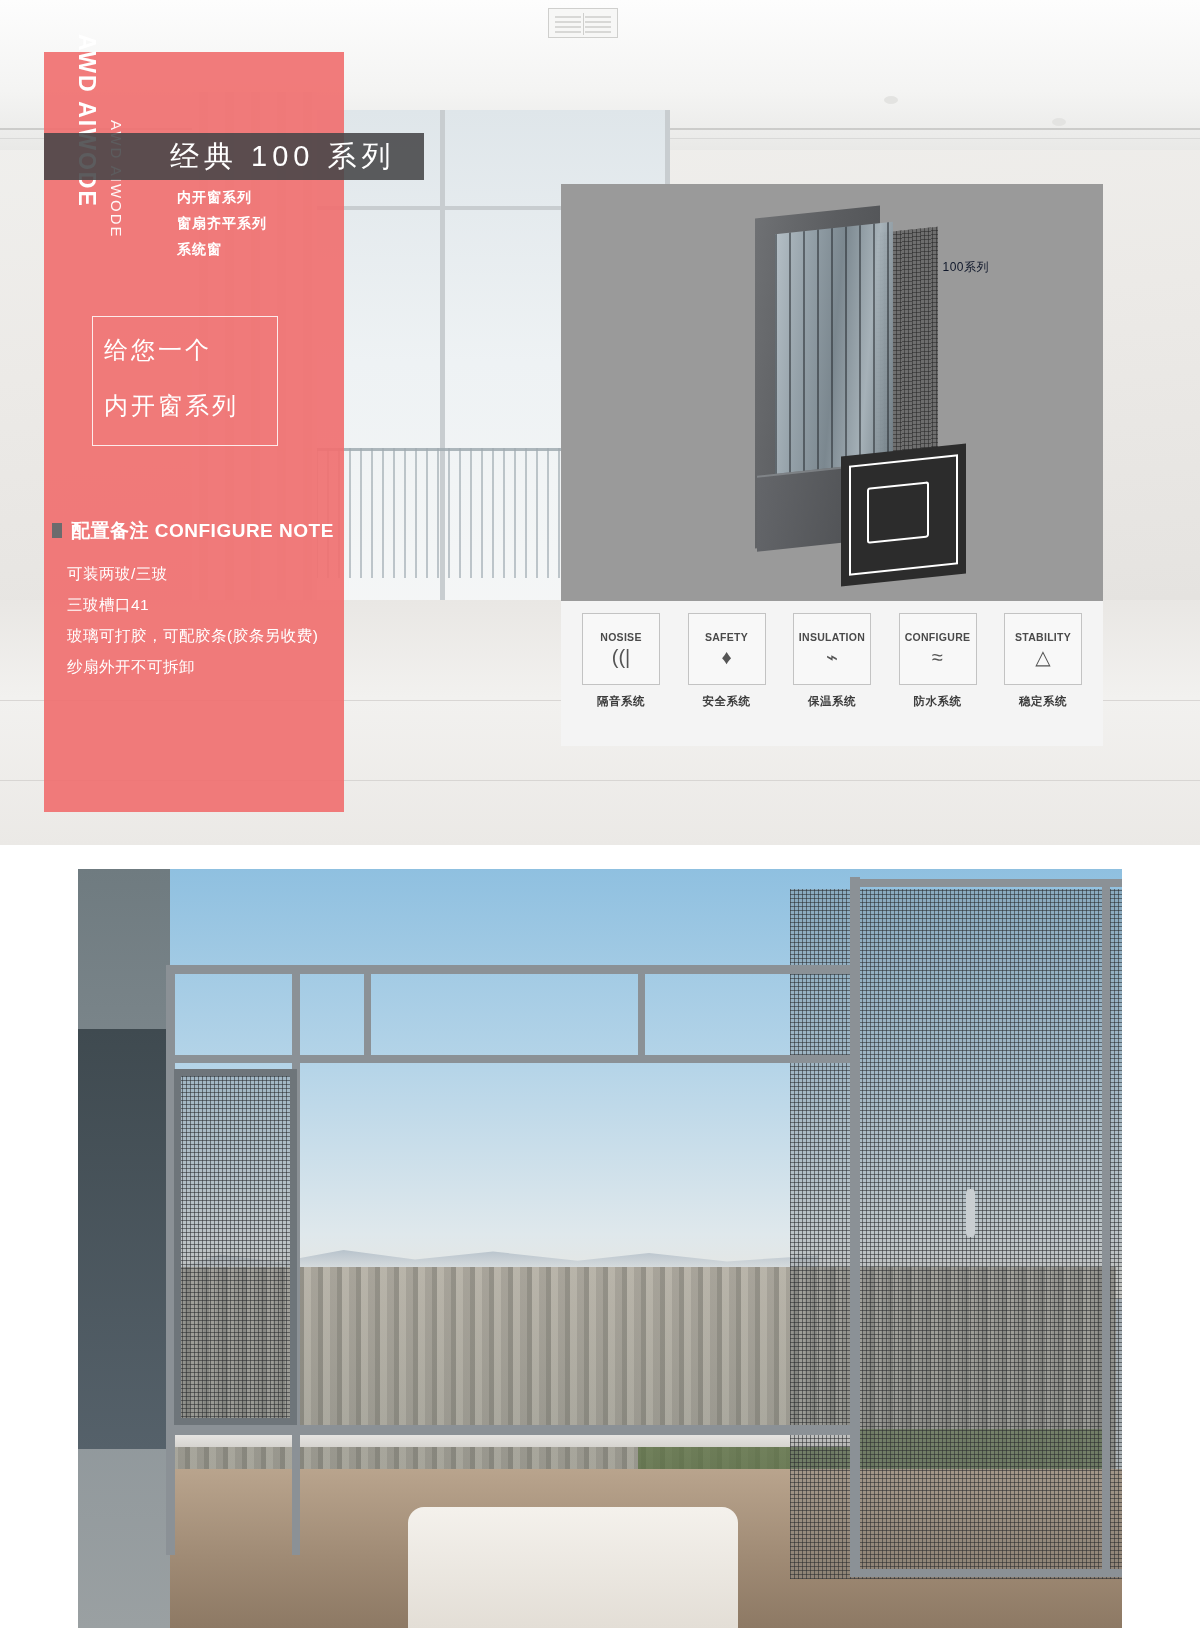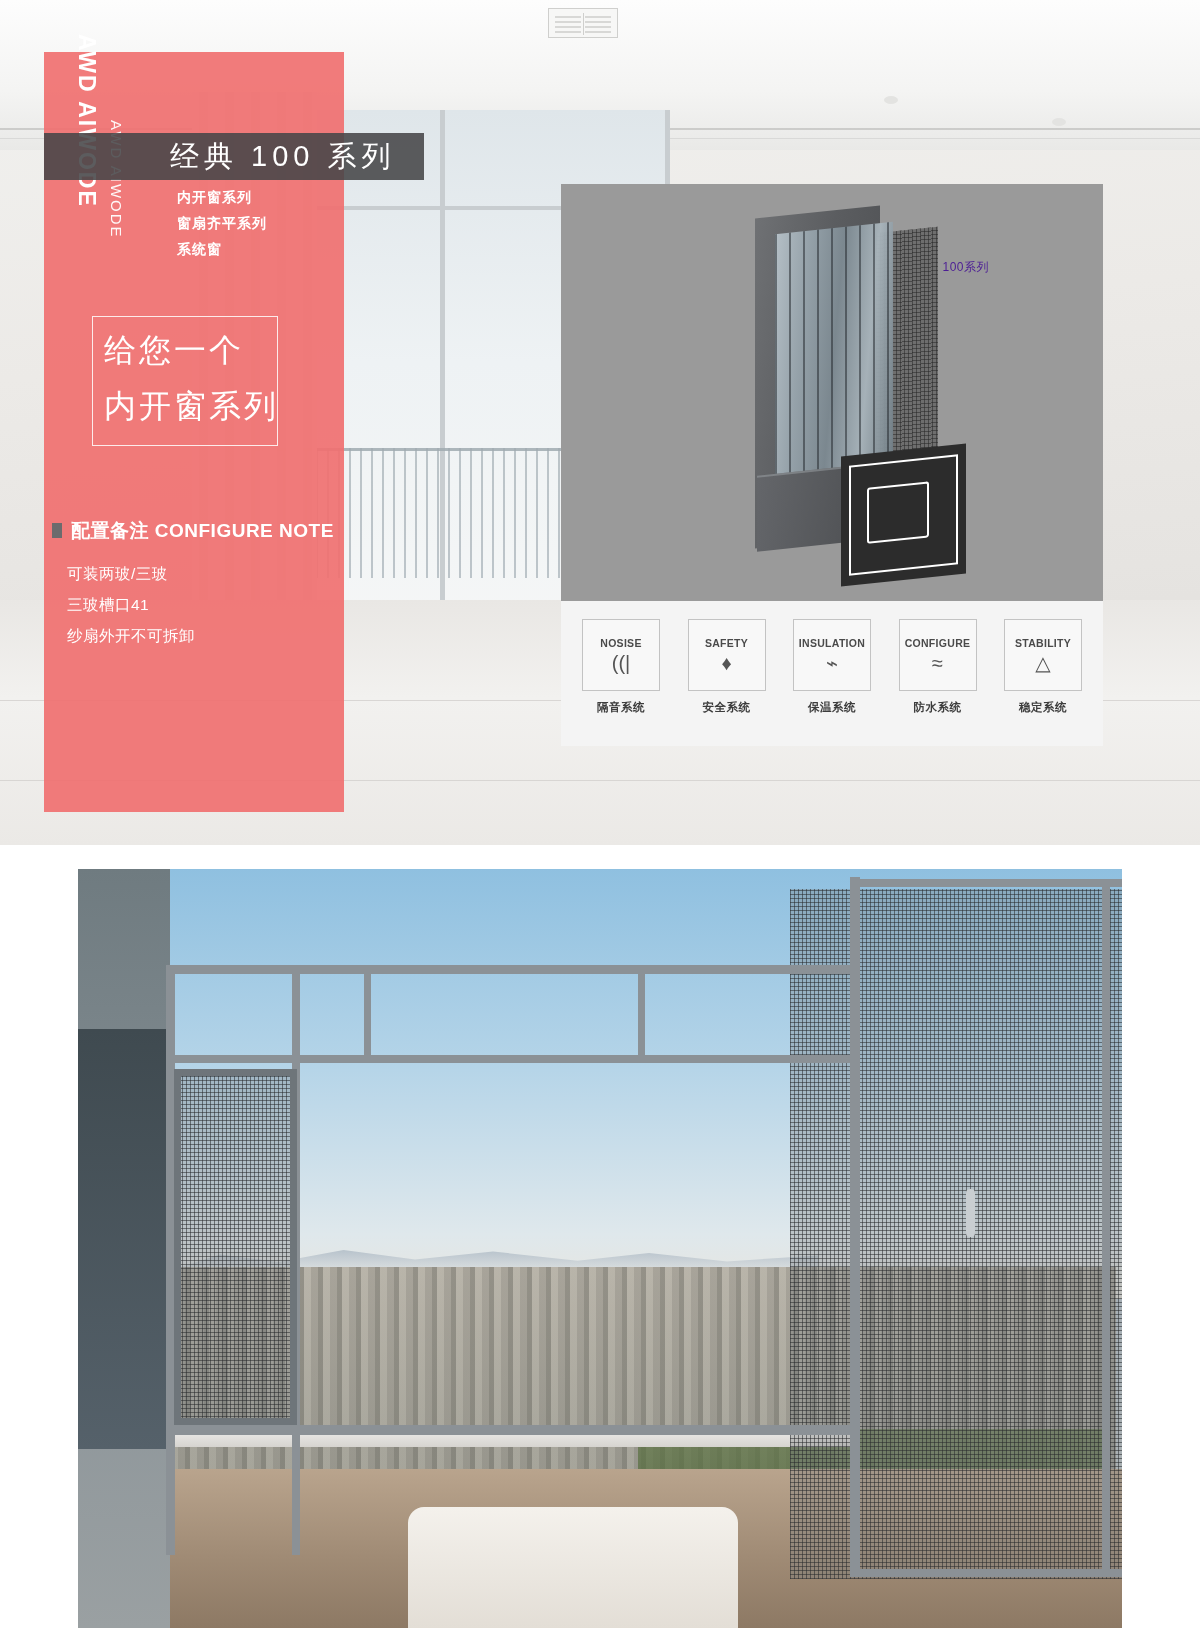--- a/index.html
+++ b/index.html
@@ -110,21 +110,21 @@
   .sub-list div {
     color: #ffffff; font-size: 14px; font-weight: bold; line-height: 26px; letter-spacing: 1px;
   }
 
   .slogan-box {
     position: absolute; left: 92px; top: 316px; width: 186px; height: 130px;
     border: 1px solid rgba(255,255,255,.85);
   }
   .slogan {
     position: absolute; left: 104px; top: 322px; width: 230px;
-    color: #ffffff; font-size: 32px; font-weight: 500; letter-spacing: 3px; line-height: 56px;
+    color: #ffffff; font-size: 24px; font-weight: 500; letter-spacing: 3px; line-height: 56px;
   }
 
   .note-title {
     position: absolute; left: 52px; top: 518px;
     font-size: 19px; font-weight: bold; color: #ffffff; letter-spacing: .5px;
   }
   .note-title .sq {
     display: inline-block; width: 10px; height: 15px; background: #6b6b6d;
     margin-right: 9px; vertical-align: -1px;
   }
@@ -137,21 +137,21 @@
   .prod-card {
     position: absolute; left: 561px; top: 184px; width: 542px; height: 562px;
     background: #f3f3f3;
   }
   .prod-top {
     position: absolute; left: 0; top: 0; width: 542px; height: 417px;
     background: #9a9a9a;
   }
   .prod-label {
     position: absolute; right: 114px; top: 75px;
-    color: #4c1d95; font-size: 12px; letter-spacing: .5px;
+    color: #0f172a; font-size: 12px; letter-spacing: .5px;
   }
 
   
   .profile { position: absolute; left: 170px; top: 18px; width: 240px; height: 390px; }
   .pf-body {
     position: absolute; left: 24px; top: 10px; width: 125px; height: 330px;
     background: linear-gradient(100deg,#6f7174 0%, #5b5d60 45%, #4c4e51 100%);
     transform: skewY(-6deg);
   }
   .pf-glass {
@@ -191,21 +191,21 @@
     background: linear-gradient(100deg,#64666a 0%, #4e5053 100%);
     transform: skewY(-6deg);
     border-top: 2px solid rgba(160,165,170,.5);
   }
 
   .prod-bottom {
     position: absolute; left: 0; top: 417px; width: 542px; height: 145px;
     background: #f4f4f4;
   }
   .feature-row {
-    position: absolute; left: 14px; top: 18px; width: 514px;
+    position: absolute; left: 14px; top: 12px; width: 514px;
     display: flex; justify-content: space-between;
   }
   .feature {
     width: 92px; text-align: center;
   }
   .feature .box {
     width: 78px; height: 72px; margin: 0 auto 9px auto;
     border: 1px solid #c3c3c3; background: #f8f8f8;
     display: flex; flex-direction: column; align-items: center; justify-content: center;
   }
@@ -331,20 +331,21 @@
       <div>给您一个</div>
       <div>内开窗系列</div>
     </div>
 
     <div class="note-title">
       <span class="sq"></span><span>配置备注 CONFIGURE NOTE</span>
     </div>
     <div class="note-list">
       <div>可装两玻/三玻</div>
       <div>三玻槽口41</div>
+      <div>玻璃可打胶，可配胶条(胶条另收费)</div>
       <div>纱扇外开不可拆卸</div>
     </div>
 
     <div class="prod-card">
       <div class="prod-top">
         <div class="prod-label">100系列</div>
         <div class="profile">
           <div class="pf-body"></div>
           <div class="pf-mesh"></div>
           <div class="pf-glass" style="left:44px; top:26px;"></div>

